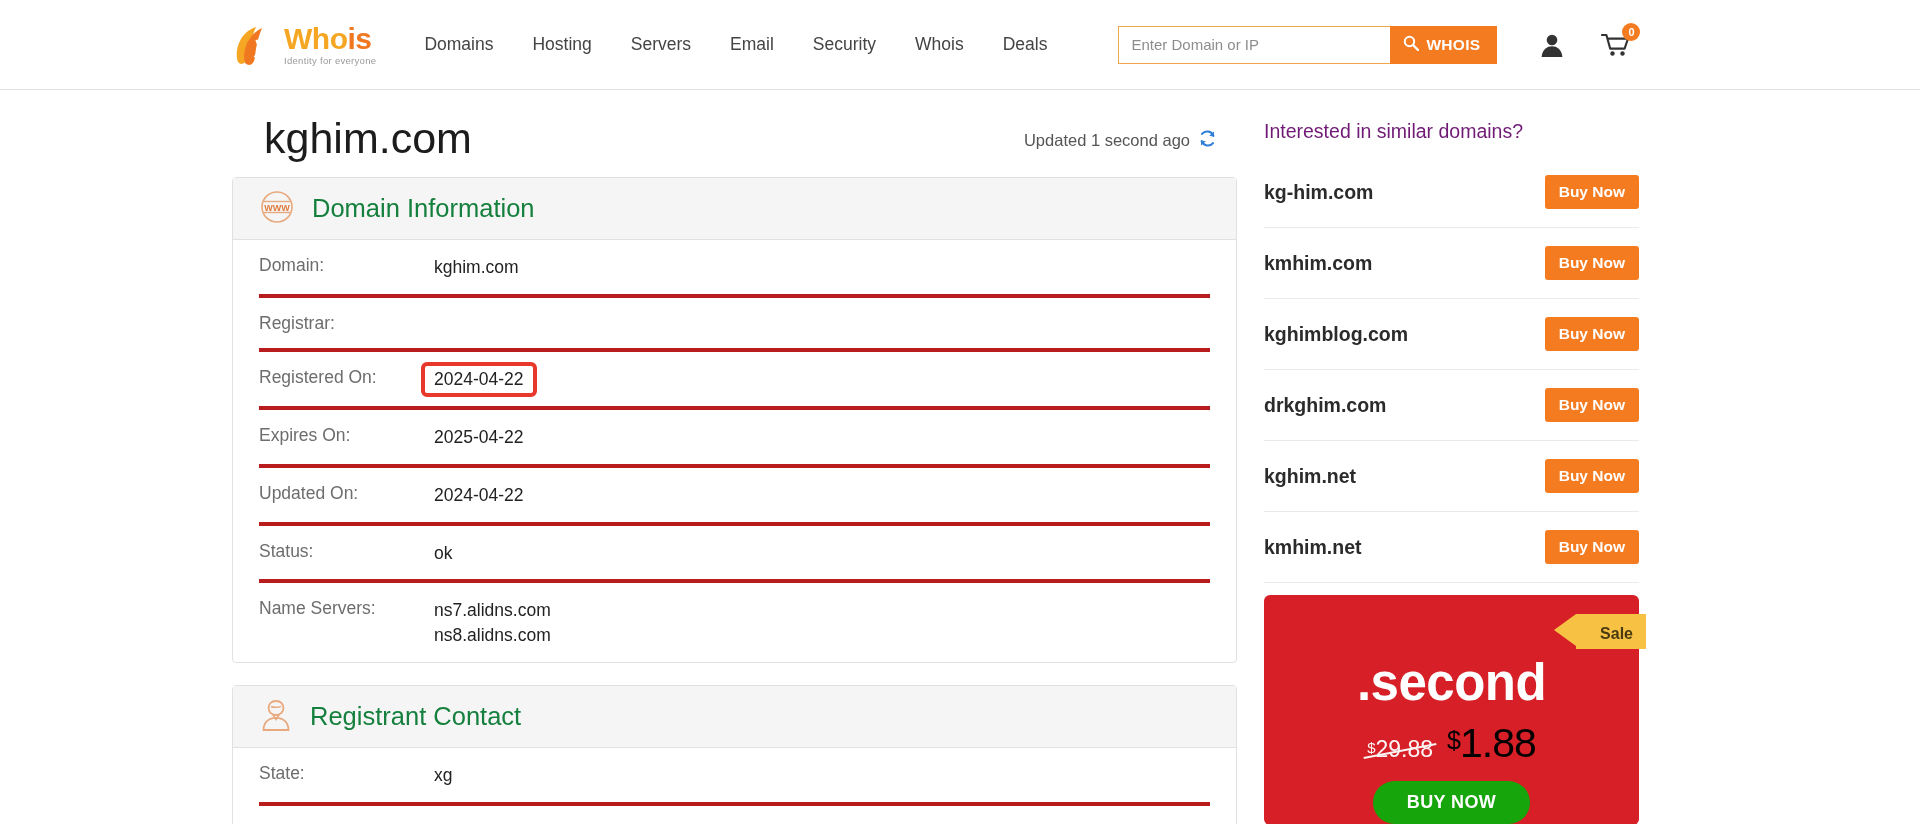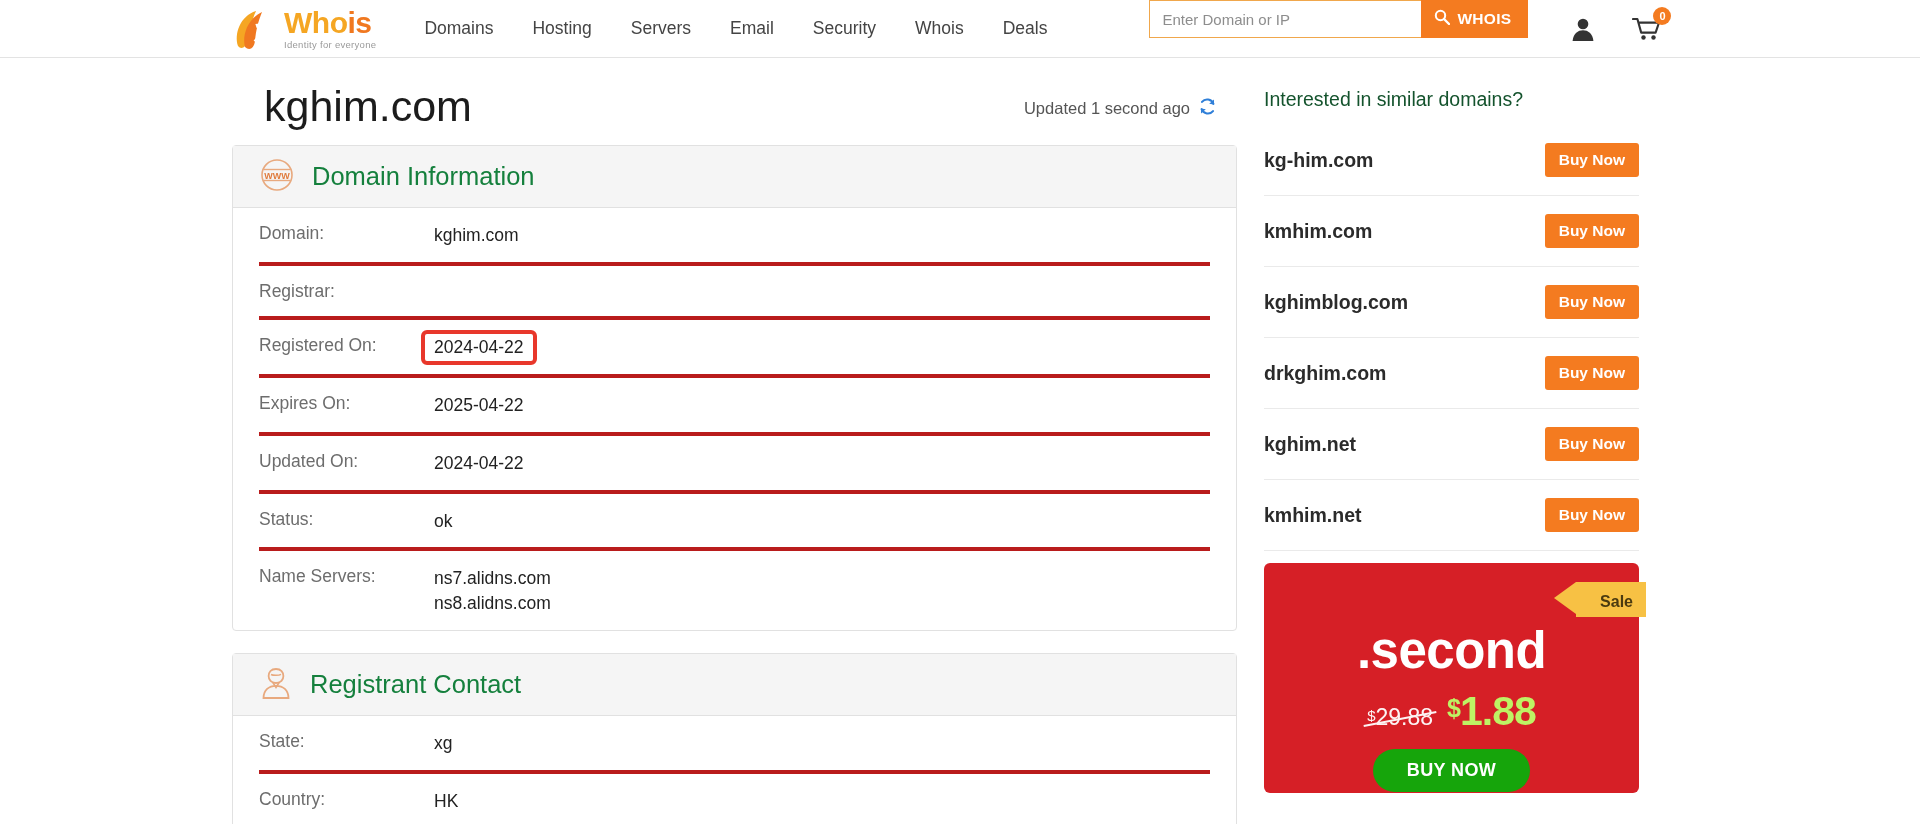--- a/index.html
+++ b/index.html
@@ -7,25 +7,26 @@
     width: 1920px;
     height: 824px;
     overflow: hidden;
     background: #ffffff;
     font-family: "Liberation Sans", sans-serif;
     color: #333333;
   }
 
   
   .header {
-    height: 58px;
+    height: 90px;
     width: 1920px;
     background: #ffffff;
     border-bottom: 1px solid #e3e3e3;
     display: flex;
+    align-items: center;
     position: relative;
   }
   .logo-wrap {
     display: flex;
     align-items: center;
     margin-left: 232px;
     gap: 8px;
   }
   .logo-mark {
     width: 44px;
@@ -57,21 +58,21 @@
   .nav a {
     font-size: 17.5px;
     color: #444444;
     text-decoration: none;
     white-space: nowrap;
   }
 
   .search-wrap {
     display: flex;
     align-items: center;
-    margin-left: 102px;
+    margin-left: 71px;
     height: 38px;
   }
   .search-input {
     width: 272px;
     height: 38px;
     border: 1px solid #f0a74c;
     border-right: none;
     outline: none;
     padding: 0 12px;
     font-size: 15px;
@@ -203,21 +204,21 @@
     position: absolute;
     inset: 0;
     border: 4px solid #e8372b;
     border-radius: 6px;
     pointer-events: none;
   }
 
   
   .side-heading {
     font-size: 19.5px;
-    color: #14532d;
+    color: #701a75;
     padding: 30px 0 14px 0;
   }
   .dom-row {
     display: flex;
     align-items: center;
     justify-content: space-between;
     height: 71px;
     border-bottom: 1px solid #eaeaea;
   }
   .dom-row:last-of-type { border-bottom: none; }
@@ -291,23 +292,23 @@
   .promo-old::after {
     content: "";
     position: absolute;
     left: -4px; right: -4px; top: 52%;
     height: 2px;
     background: #ffffff;
     transform: rotate(-11deg);
   }
   .promo-old .cur { font-size: 15px; vertical-align: 4px; }
   .promo-new {
-    color: #bef264;
+    color: #000000;
     font-size: 41px;
-    font-weight: bold;
+    font-weight: normal;
     letter-spacing: -1px;
   }
   .promo-new .cur { font-size: 25px; vertical-align: 8px; }
   .promo-cta {
     display: inline-block;
     margin-top: 14px;
     background: #16a50b;
     color: #ffffff;
     font-size: 18px;
     font-weight: bold;

